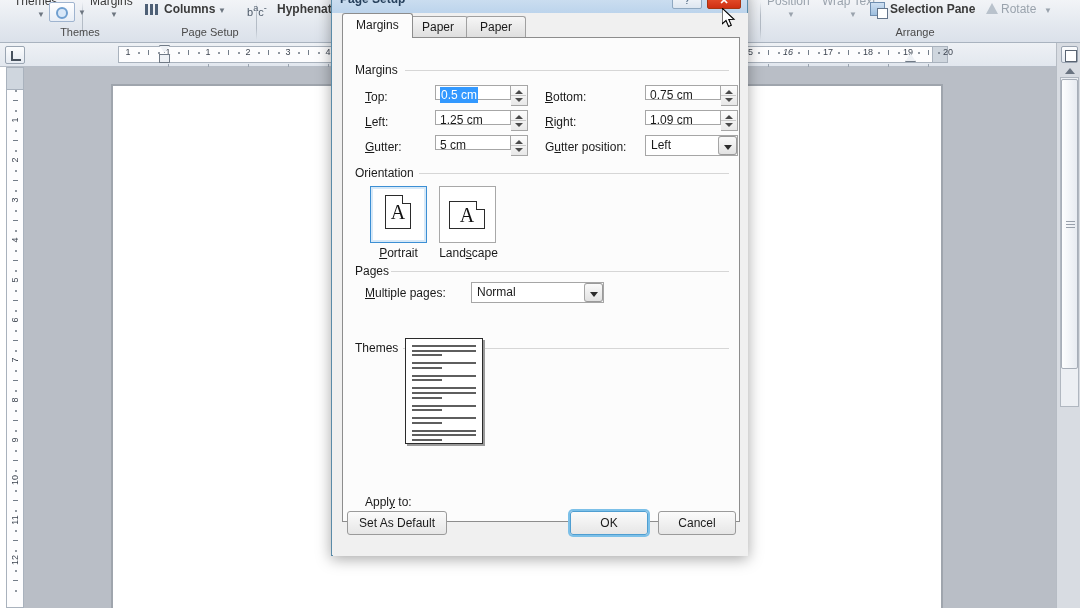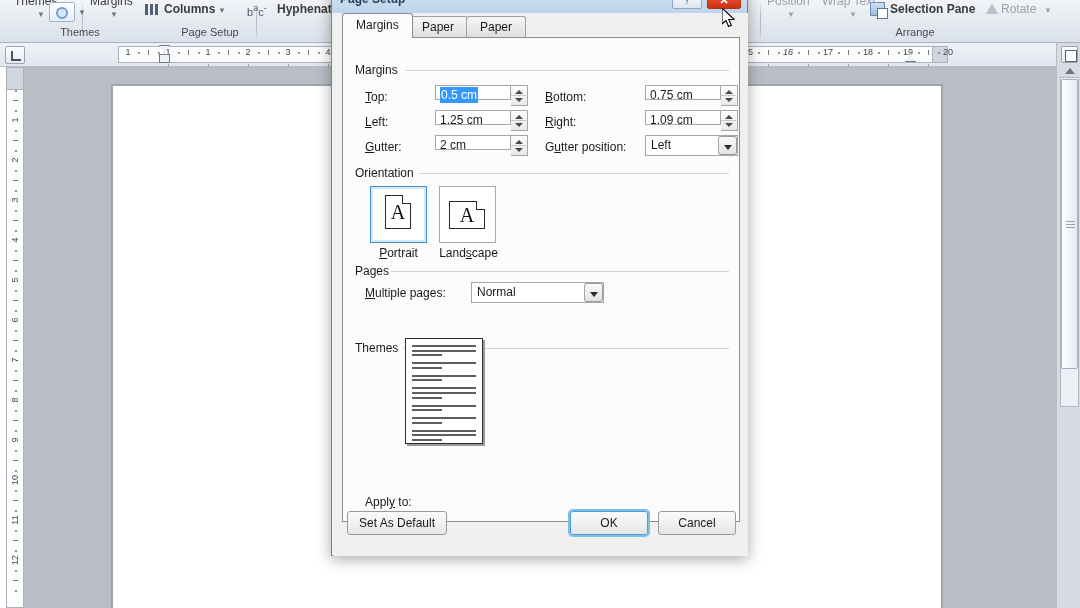--- a/index.html
+++ b/index.html
@@ -516,21 +516,21 @@
           <div class="spin-input">1.09 cm</div>
           <div class="spin-btns">
             <div class="ar up"></div>
             <div class="mid"></div>
             <div class="ar dn"></div>
           </div>
         </div>
 
         <div class="fld-label" style="left:22px;top:102px;"><u>G</u>utter:</div>
         <div class="spin-wrap" style="left:92px;top:97px;">
-          <div class="spin-input">2 cm</div>
+          <div class="spin-input">5 cm</div>
           <div class="spin-btns">
             <div class="ar up"></div>
             <div class="mid"></div>
             <div class="ar dn"></div>
           </div>
         </div>
 
         <div class="fld-label" style="left:202px;top:102px;">G<u>u</u>tter position:</div>
         <div class="combo" style="left:302px;top:97px;width:93px;">
           <div class="val">Left</div>

